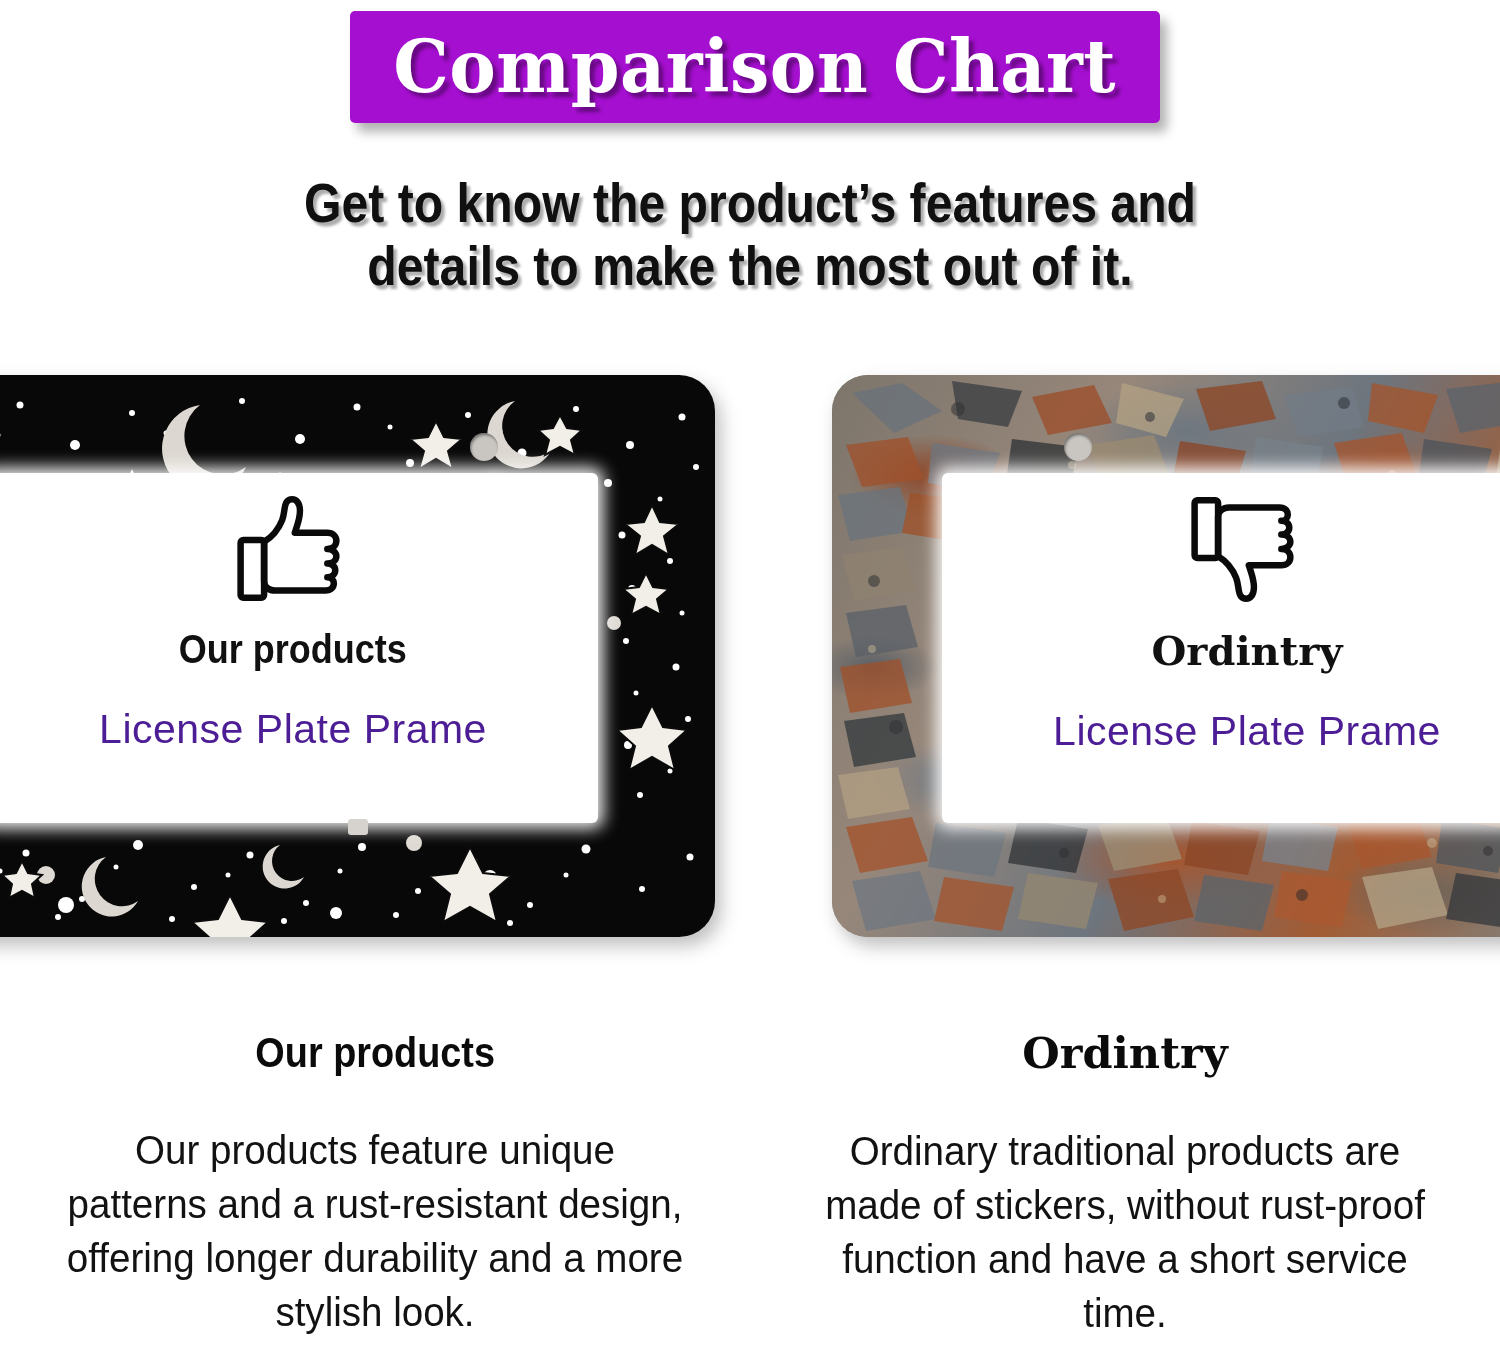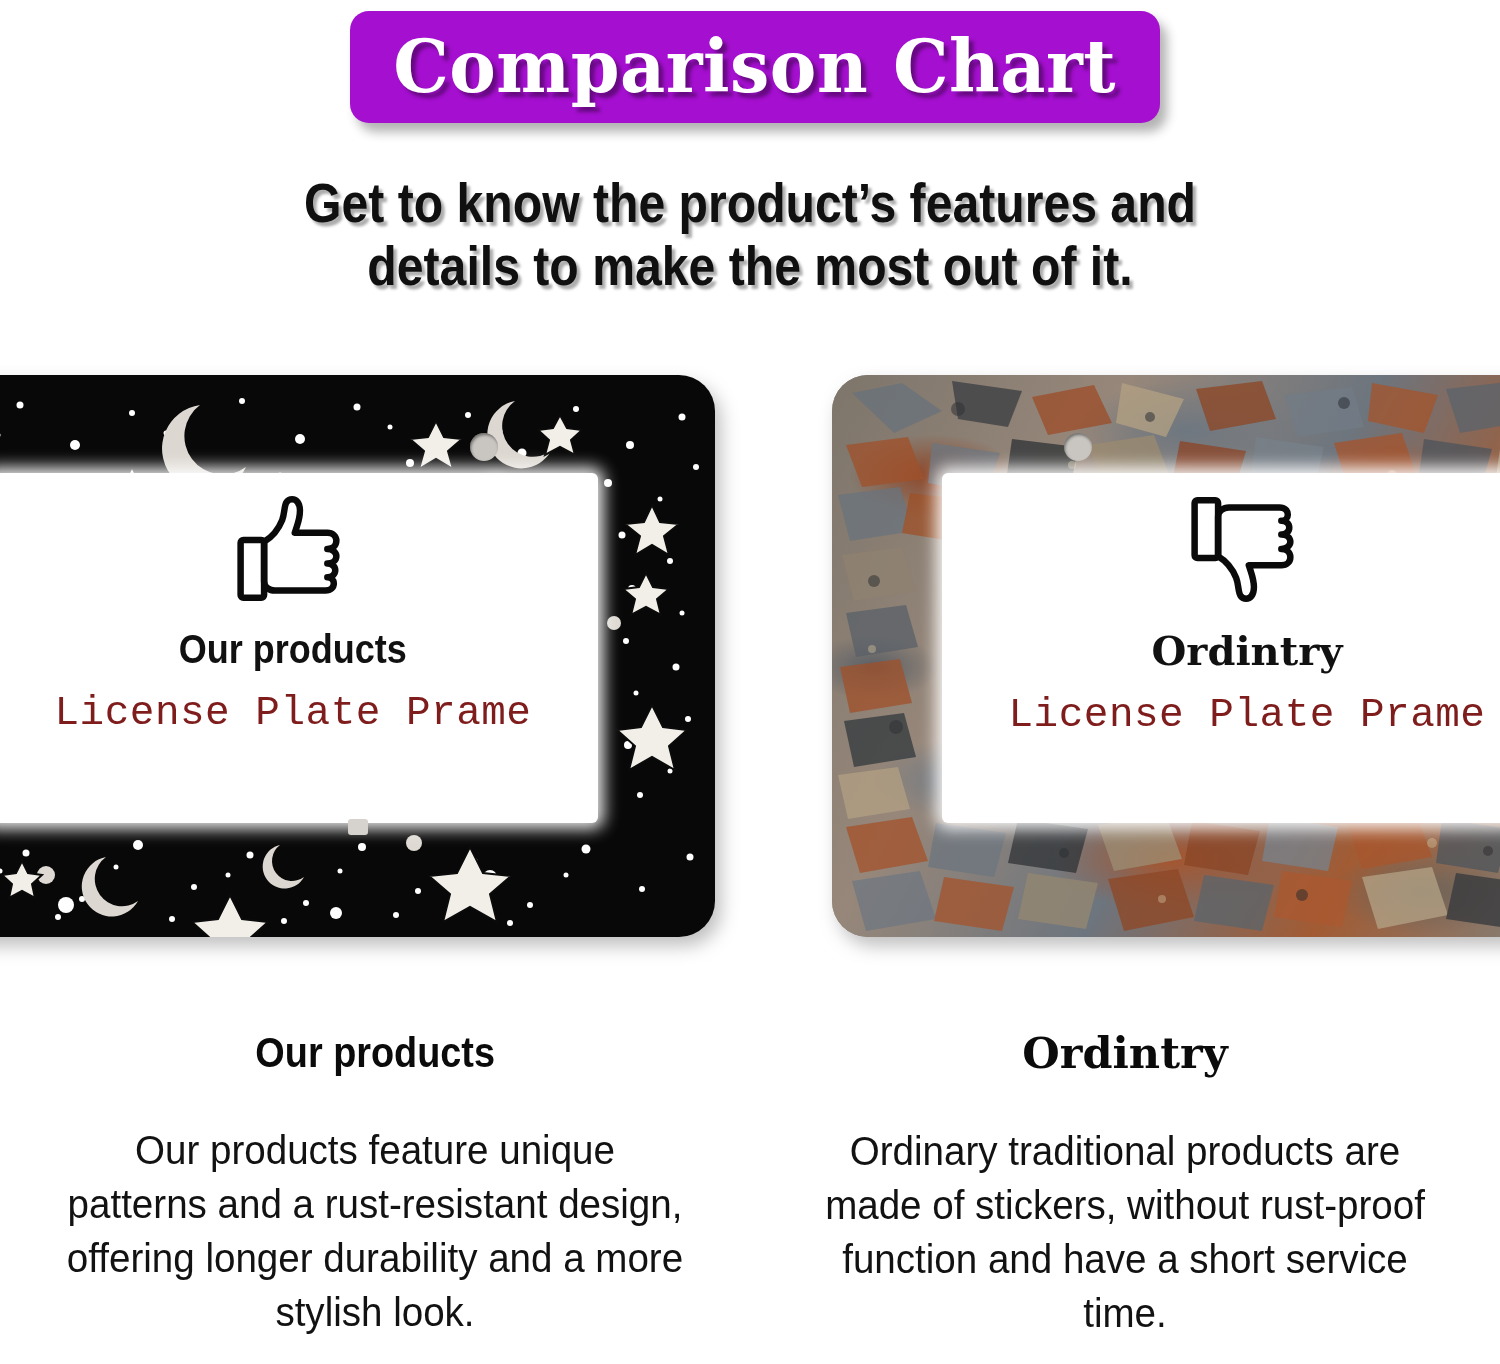--- a/index.html
+++ b/index.html
@@ -16,21 +16,21 @@
     width:1500px; height:1364px;
     background:#ffffff;
   }
 
   
   .title-banner {
     position:absolute;
     left:350px; top:11px;
     width:810px; height:112px;
     background:#A50FD0;
-    border-radius:19px;
+    border-radius:5px;
     box-shadow:7px 9px 11px rgba(0,0,0,0.30);
     display:flex; align-items:center; justify-content:center;
   }
   .title-text {
     font-family:"DejaVu Serif", serif;
     font-weight:700;
     font-size:72px;
     line-height:1;
     color:#ffffff;
     letter-spacing:0.5px;
@@ -167,25 +167,25 @@
   }
   .plate-title-serif {
     margin-top:22px;
     font-family:"DejaVu Serif", serif;
     font-weight:700;
     font-size:40px;
     color:#111111;
     white-space:nowrap;
   }
   .plate-sub {
-    margin-top:18px;
-    font-family:Liberation Mono, monospace;
+    margin-top:34px;
+    font-family:Liberation Sans, sans-serif;
     font-weight:400;
     font-size:41px;
-    color:#7f1d1d;
+    color:#4c1d95;
     letter-spacing:0.5px;
     white-space:nowrap;
   }
 
   
   .bottom-cols {
     position:absolute;
     left:0; top:1028px;
     width:1500px; height:336px;
     display:flex;

